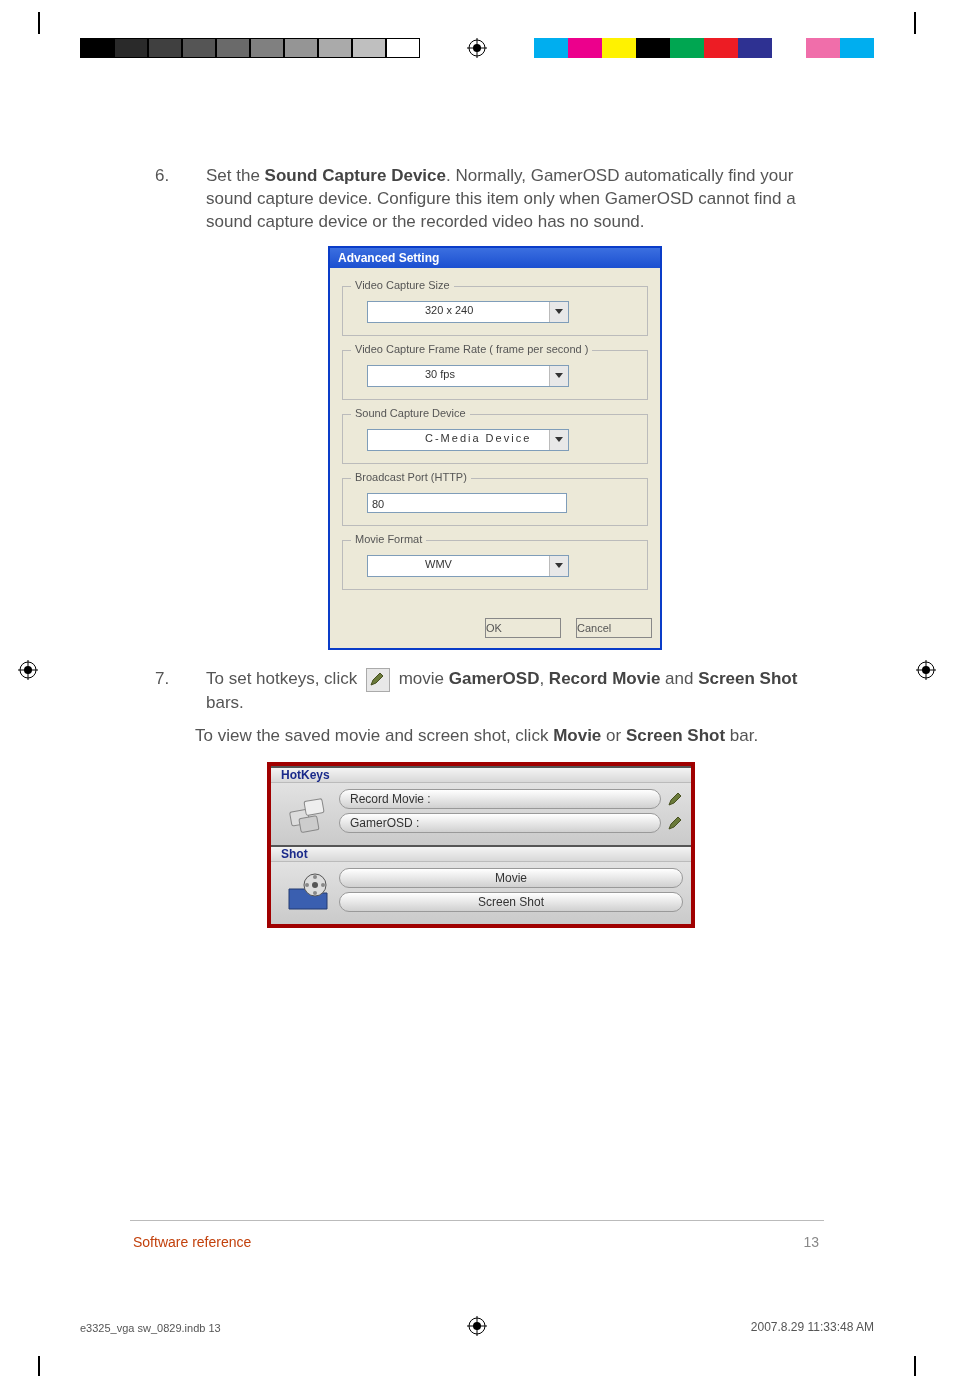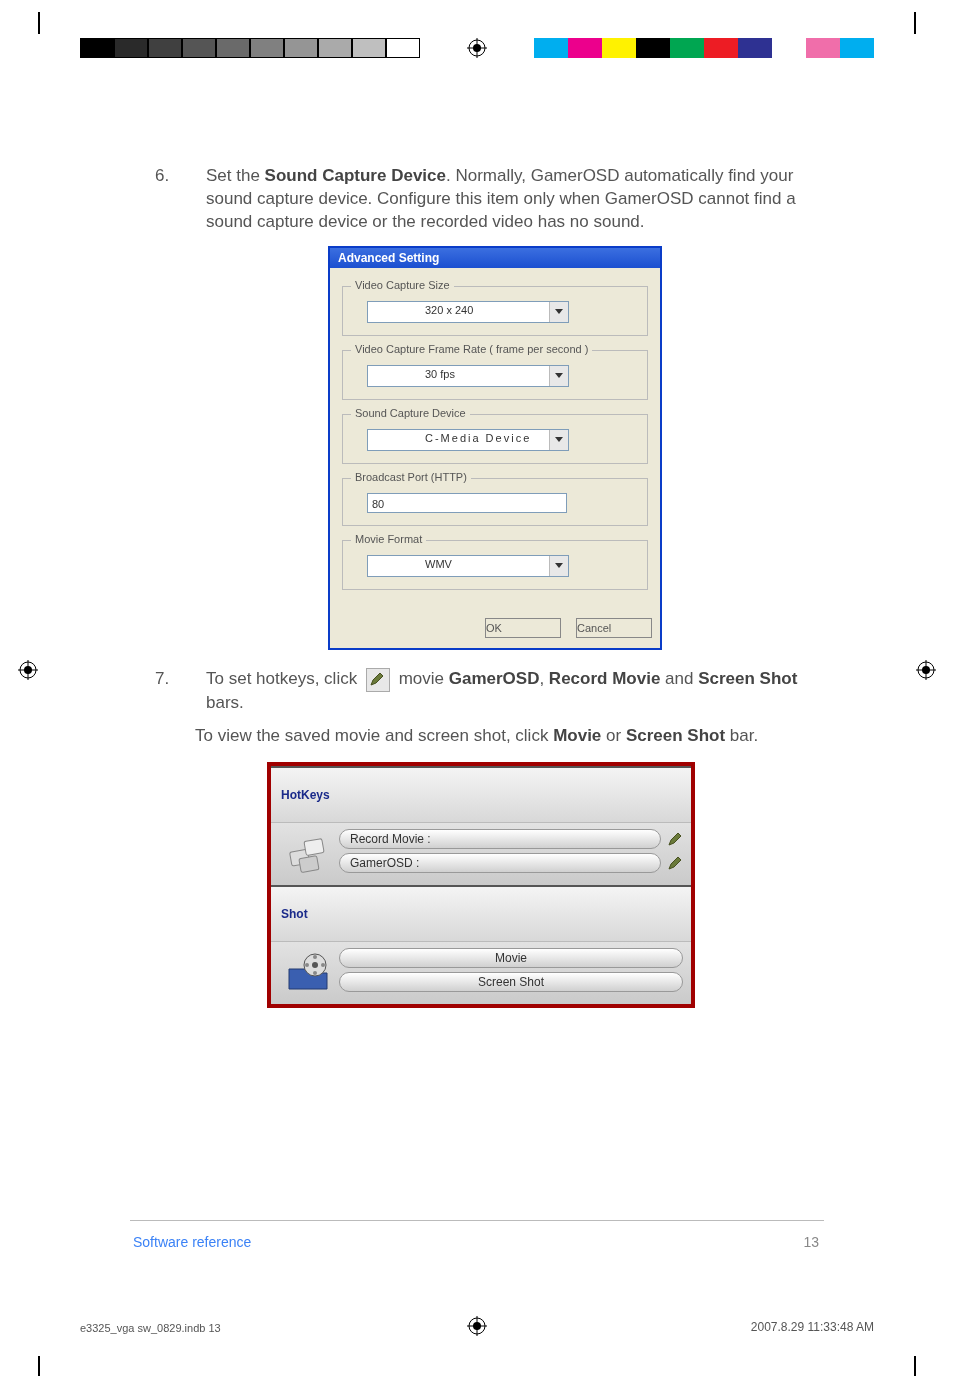--- a/index.html
+++ b/index.html
@@ -132,21 +132,21 @@
     font-family: Tahoma, Arial, sans-serif;
     font-size: 12px;
   }
   .sec {
     border-top: 2px solid #555;
     background: linear-gradient(#e8e8e8,#cfcfcf);
   }
   .sec-h {
     color: #1a2a8a;
     font-weight: bold;
-    padding: 20px 10px;
+    padding: 0 10px;
     background: linear-gradient(#f4f4f4,#d8d8d8);
     border-bottom:1px solid #bbb;
   }
   .sec-body { display:flex; padding: 6px 8px 8px 8px; background:linear-gradient(#e2e2e2,#cacaca);}
   .sec-icon { width: 60px; flex-shrink:0; display:flex; align-items:center; justify-content:center;}
   .sec-list { flex:1; }
   .pill {
     background: linear-gradient(#fff,#d0d0d0);
     border:1px solid #999;
     border-radius: 10px;
@@ -161,21 +161,21 @@
   .pill.center { justify-content:center; }
   .pill-row { display:flex; align-items:center; margin-bottom:4px;}
   .pill-row .pill { flex:1; margin-bottom:0; }
   .penc {
     width: 16px; height:16px;
     margin-left: 6px;
   }
 
   
   .foot-line { position:absolute; left:130px; right:130px; top:1220px; height:1px; background:#bbb;}
-  .foot-l { position:absolute; left:133px; top:1234px; font-size:14px; color:#3b82f6;}
+  .foot-l { position:absolute; left:133px; top:1234px; font-size:14px; color:#c2410c;}
   .foot-r { position:absolute; right:135px; top:1234px; font-size:14px; color:#888;}
   .printfoot-l { position:absolute; left:80px; bottom:42px; font-size:11px; color:#555; }
   .printfoot-r { position:absolute; right:80px; bottom:42px; font-size:12px; color:#555; }
   .crop-bl { position:absolute; left:38px; bottom:18px; }
   .crop-bl .v { position:absolute; width:2px; height:22px; background:#000; left:0; bottom:-20px;}
   .crop-br { position:absolute; right:38px; bottom:18px; }
   .crop-br .v { position:absolute; width:2px; height:22px; background:#000; right:0; bottom:-20px;}
 
   .tri-down { width:0;height:0;border-left:4px solid transparent;border-right:4px solid transparent;border-top:5px solid #333;}
 </style>

